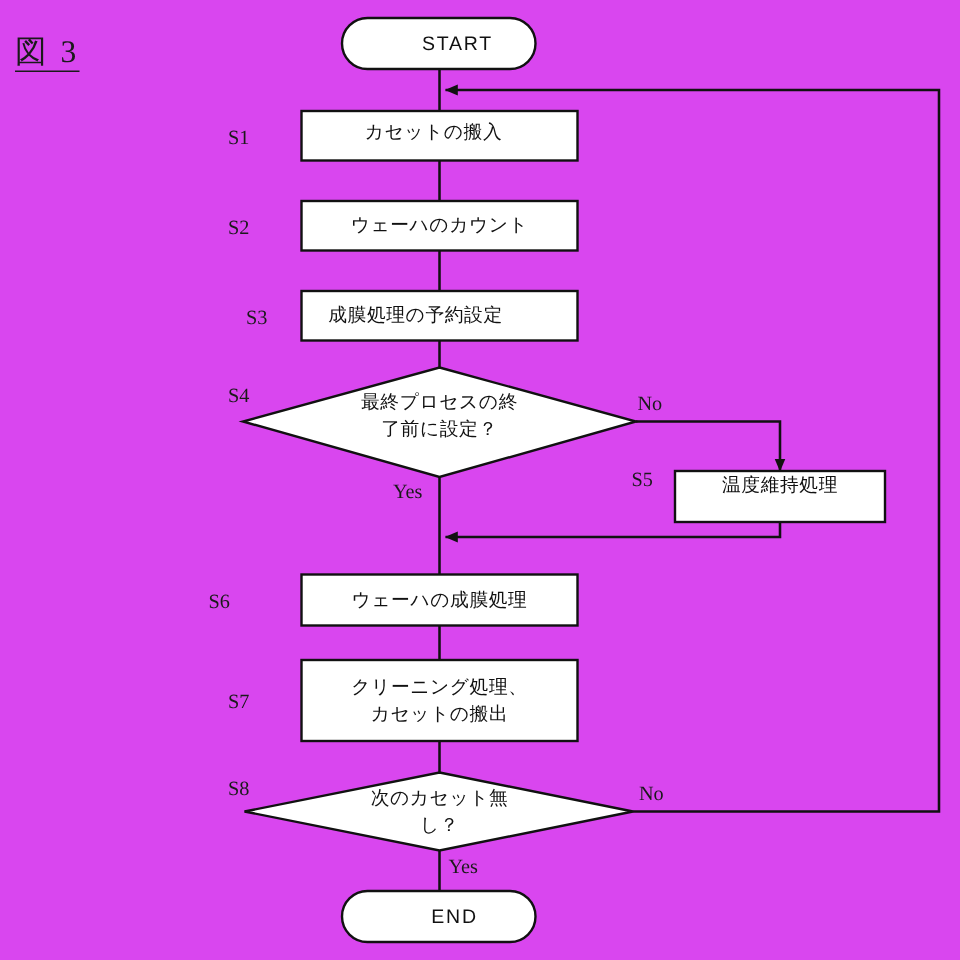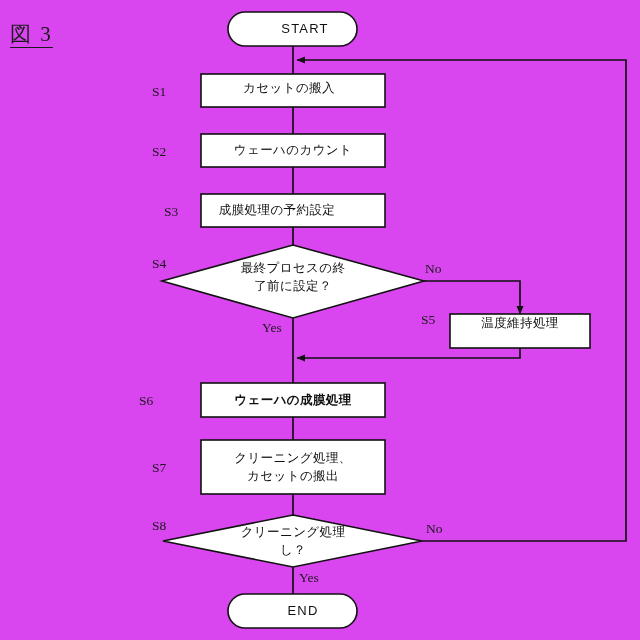--- a/index.html
+++ b/index.html
@@ -146,24 +146,24 @@
   <div class="step-label" style="left:139px; top:393px;">S6</div>
   <div class="step-label" style="left:152px; top:460px;">S7</div>
   <div class="step-label" style="left:152px; top:518px;">S8</div>
 
   <div class="node-text" style="left:201px; top:72px; width:176px; height:33px;">カセットの搬入</div>
   <div class="node-text" style="left:201px; top:134px; width:184px; height:33px;">ウェーハのカウント</div>
   <div class="node-text" style="left:201px; top:194px; width:152px; height:33px;">成膜処理の予約設定</div>
   <div class="node-text" style="left:208px; top:254px; width:170px; height:46px;">最終プロセスの終
 了前に設定？</div>
   <div class="node-text" style="left:450px; top:314px; width:140px; height:18px;">温度維持処理</div>
-  <div class="node-text" style="left:201px; top:383px; width:184px; height:34px;font-weight:bold;">ウェーハの成膜処理</div>
+  <div class="node-text" style="left:201px; top:383px; width:184px; height:34px;">ウェーハの成膜処理</div>
   <div class="node-text" style="left:201px; top:440px; width:184px; height:54px;">クリーニング処理、
 カセットの搬出</div>
-  <div class="node-text" style="left:213px; top:521px; width:160px; height:40px;">クリーニング処理
+  <div class="node-text" style="left:213px; top:521px; width:160px; height:40px;">次のカセット無
 し？</div>
 
   <div class="branch-label" style="left:425px; top:261px;">No</div>
   <div class="branch-label" style="left:262px; top:320px;">Yes</div>
   <div class="branch-label" style="left:426px; top:521px;">No</div>
   <div class="branch-label" style="left:299px; top:570px;">Yes</div>
 
 </div>
 
 </body></html>

